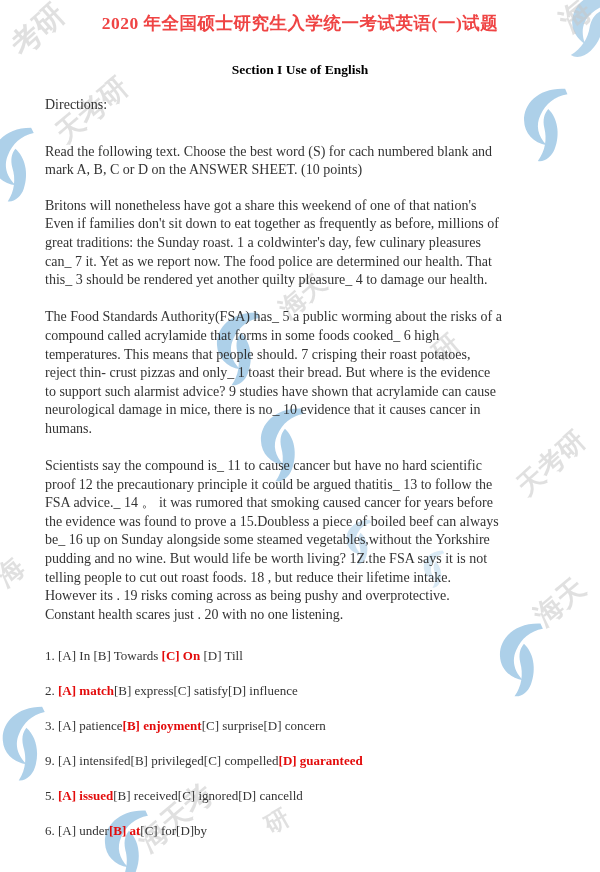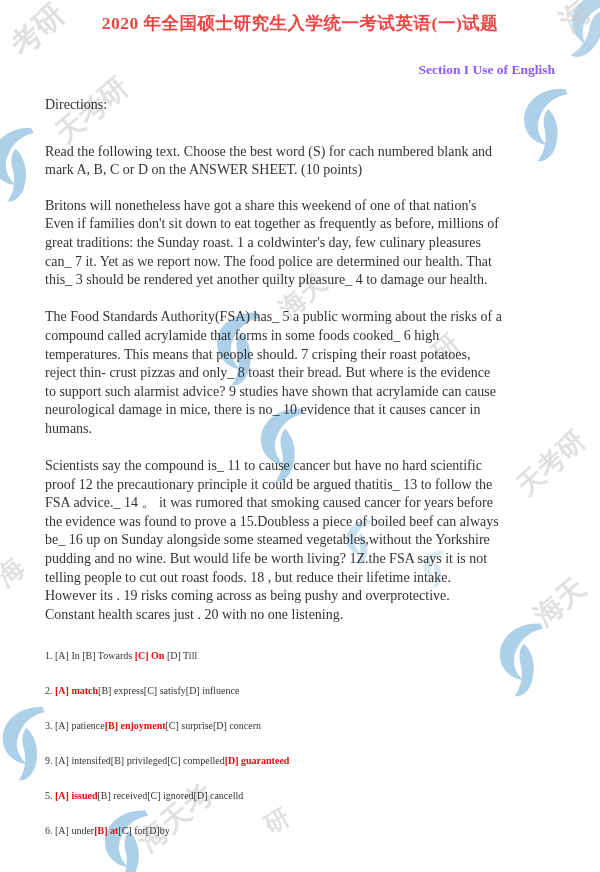--- a/index.html
+++ b/index.html
@@ -6,28 +6,28 @@
   body{
     width:600px;height:872px;background:#ffffff;position:relative;overflow:hidden;
     font-family:"Liberation Serif","DejaVu Serif",serif;color:var(--body,#333);
   }
   .page{position:absolute;inset:0;}
   #wm-layer{position:absolute;inset:0;z-index:0;}
   .wm{position:absolute;pointer-events:none;}
   .wm-text{font-weight:bold;white-space:nowrap;}
   .content{position:absolute;left:45px;right:45px;top:0;z-index:1;}
   .title{font-size:17.5px;font-weight:bold;text-align:center;margin-top:12px;color:#ef4444;letter-spacing:.5px;line-height:23px;}
-  .section-heading{font-size:13.5px;font-weight:bold;text-align:right;margin-top:26px;color:#8b5cf6;line-height:18px;}
+  .section-heading{font-size:13.5px;font-weight:bold;text-align:center;margin-top:26px;color:#000000;line-height:18px;}
   .dir-label{margin-top:17px;font-size:13.2px;line-height:18.6px;}
   .dir-text{margin-top:28px;font-family:Liberation Serif, serif;}
   .line{font-size:14px;line-height:18.6px;white-space:nowrap;}
   #paragraphs{margin-top:17px;}
   .para{margin-bottom:18.6px;}
   #questions{margin-top:23px;}
-  .q-line{font-size:10px;line-height:18.6px;white-space:nowrap;margin-bottom:16.4px;}
+  .q-line{font-size:13px;line-height:18.6px;white-space:nowrap;margin-bottom:16.4px;}
   .red{color:var(--red,#e30b0b);font-weight:bold;}
 </style>
 </head>
 <body>
 
 <div class="page">
   <div id="wm-layer">
       <div class="wm" style="left: 14px; top: 166px; opacity: 0.9; transform: translate(-50%, -50%) rotate(-8deg) scale(1);"><svg viewBox="0 0 60 84" width="56" height="78">
           <g fill="#a5cbe7">
             <path d="M54 6 C26 2 8 18 7 36 C6 50 15 61 29 65 C20 54 19 42 25 32 C32 20 42 13 56 12 Z"></path>
@@ -112,21 +112,21 @@
           <div class="line">Britons will nonetheless have got a share this weekend of one of that nation's</div>
           <div class="line">Even if families don't sit down to eat together as frequently as before, millions of</div>
           <div class="line">great traditions: the Sunday roast. 1 a coldwinter's day, few culinary pleasures</div>
           <div class="line">can_ 7 it. Yet as we report now. The food police are determined our health. That</div>
           <div class="line">this_ 3 should be rendered yet another quilty pleasure_ 4 to damage our health.</div>
         </div>
         <div class="para">
           <div class="line">The Food Standards Authority(FSA) has_ 5 a public worming about the risks of a</div>
           <div class="line">compound called acrylamide that forms in some foods cooked_ 6 high</div>
           <div class="line">temperatures. This means that people should. 7 crisping their roast potatoes,</div>
-          <div class="line">reject thin- crust pizzas and only_ 8 toast their bread. But where is the evidence</div>
+          <div class="line">reject thin- crust pizzas and only_ 1 toast their bread. But where is the evidence</div>
           <div class="line">to support such alarmist advice? 9 studies have shown that acrylamide can cause</div>
           <div class="line">neurological damage in mice, there is no_ 10 evidence that it causes cancer in</div>
           <div class="line">humans.</div>
         </div>
         <div class="para">
           <div class="line">Scientists say the compound is_ 11 to cause cancer but have no hard scientific</div>
           <div class="line">proof 12 the precautionary principle it could be argued thatitis_ 13 to follow the</div>
           <div class="line">FSA advice._ 14 。 it was rumored that smoking caused cancer for years before</div>
           <div class="line">the evidence was found to prove a 15.Doubless a piece of boiled beef can always</div>
           <div class="line">be_ 16 up on Sunday alongside some steamed vegetables,without the Yorkshire</div>

